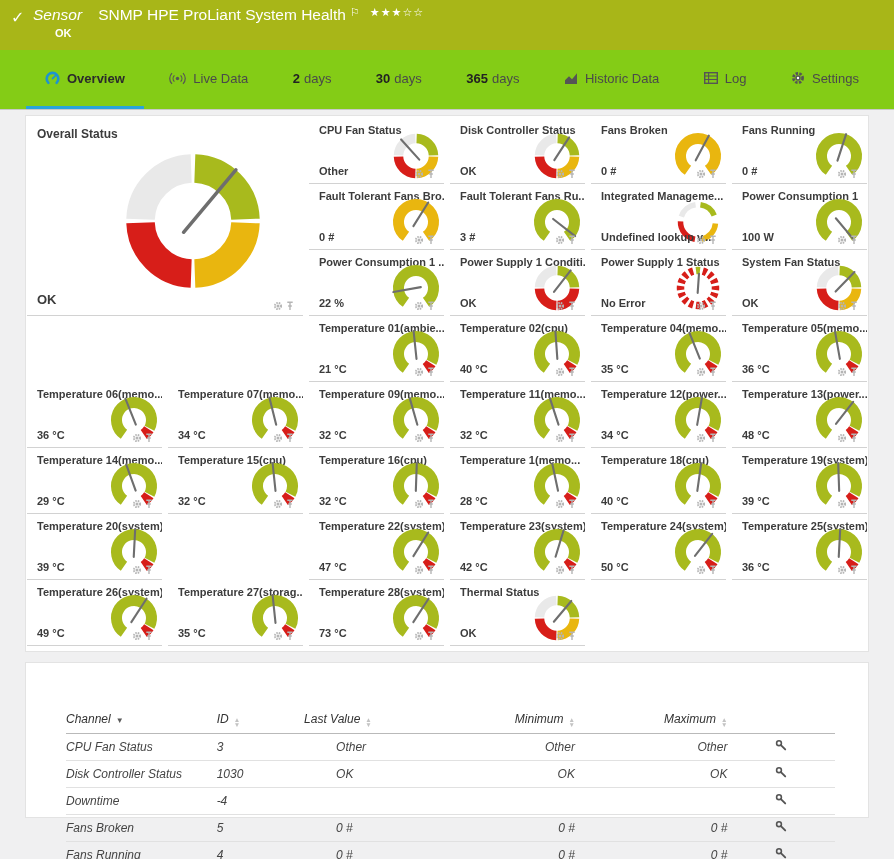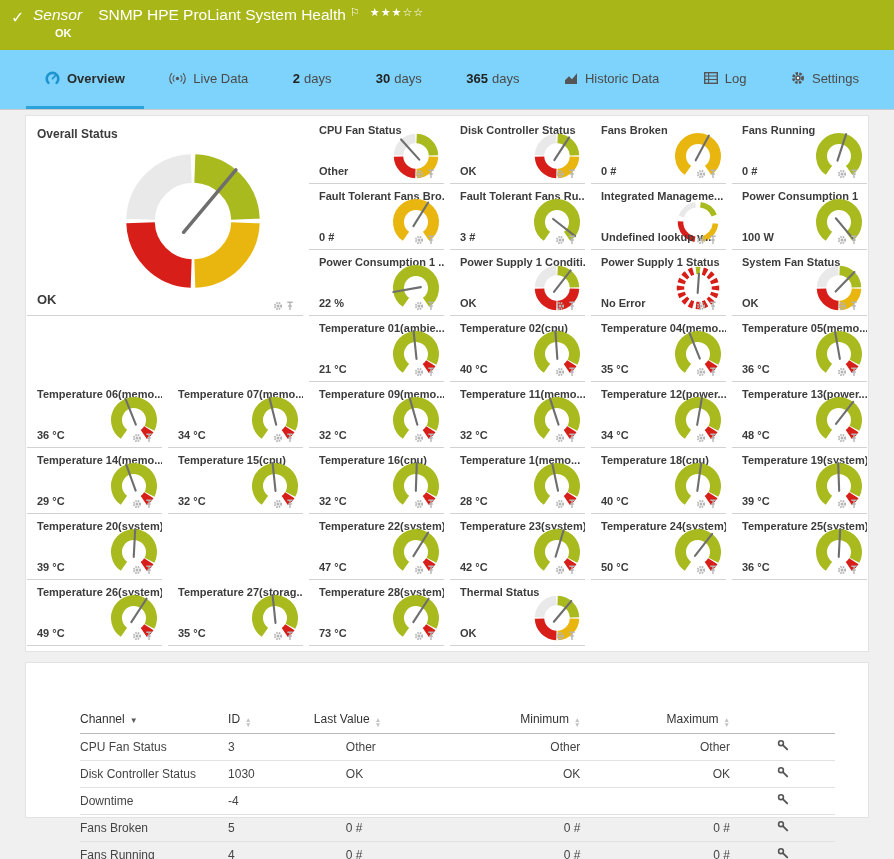--- a/index.html
+++ b/index.html
@@ -11,31 +11,31 @@
   .topbar { position: relative; height: 50px; background: #a8b618; color: #fff; }
   .topbar .check { position: absolute; left: 11px; top: 8px; font-size: 16px; font-weight: bold; }
   .titleline { padding: 6px 0 0 33px; font-size: 15.5px; white-space: nowrap; }
   .titleline .sensorword { font-style: italic; margin-right: 16px; }
   .titleline .flag { font-size: 11px; vertical-align: top; margin-left: 4px; }
   .titleline .stars { font-size: 11px; vertical-align: top; letter-spacing: 1px; margin-left: 10px; }
   .okline { padding: 3px 0 0 55px; font-size: 11px; font-weight: bold; }
 
   
   .tabs { display: flex; justify-content: space-between; align-items: stretch;
-    height: 60px; background: #7dd3fc; border-bottom: 1px solid #c9c9c9; padding: 0 16px 0 26px; }
+    height: 60px; background: #84cc16; border-bottom: 1px solid #c9c9c9; padding: 0 16px 0 26px; }
   .tab { display: flex; align-items: center; padding: 0 19px; font-size: 13px; color: #4a4a4a;
     border-bottom: 3px solid transparent; cursor: pointer; white-space: nowrap; }
   .tab b { color: #222; margin-right: 4px; }
   .tab .ticon { display: inline-flex; margin-right: 7px; }
   .tab.active { border-bottom-color: #2aa3dc; color: #2b2b2b; font-weight: bold; }
 
   
   .panel { background: #fff; margin: 0 25px; border: 1px solid #e3e3e3; }
   #panel-gauges { margin-top: 5px; padding: 2px 0 5px 0; }
-  #panel-table { margin-top: 10px; height: 156px; padding: 43px 33px 0 54px; }
+  #panel-table { margin-top: 10px; height: 156px; padding: 43px 33px 0 40px; font-style: italic; }
 
   
   .grid { display: grid; grid-template-columns: repeat(6, 1fr); grid-auto-rows: 66px;
     column-gap: 6px; padding: 0 1px; }
   .tile { position: relative; border-bottom: 1px solid #d2d2d2; overflow: hidden; cursor: pointer; }
   .t-title { padding: 6px 2px 0 10px; font-size: 11px; font-weight: bold; color: #3c3c3c;
     white-space: nowrap; overflow: hidden; }
   .t-gauge { position: absolute; top: 13px; right: 3px; line-height: 0; }
   .t-value { position: absolute; left: 10px; bottom: 6px; font-size: 11px; font-weight: bold;
     color: #3c3c3c; white-space: nowrap; }

